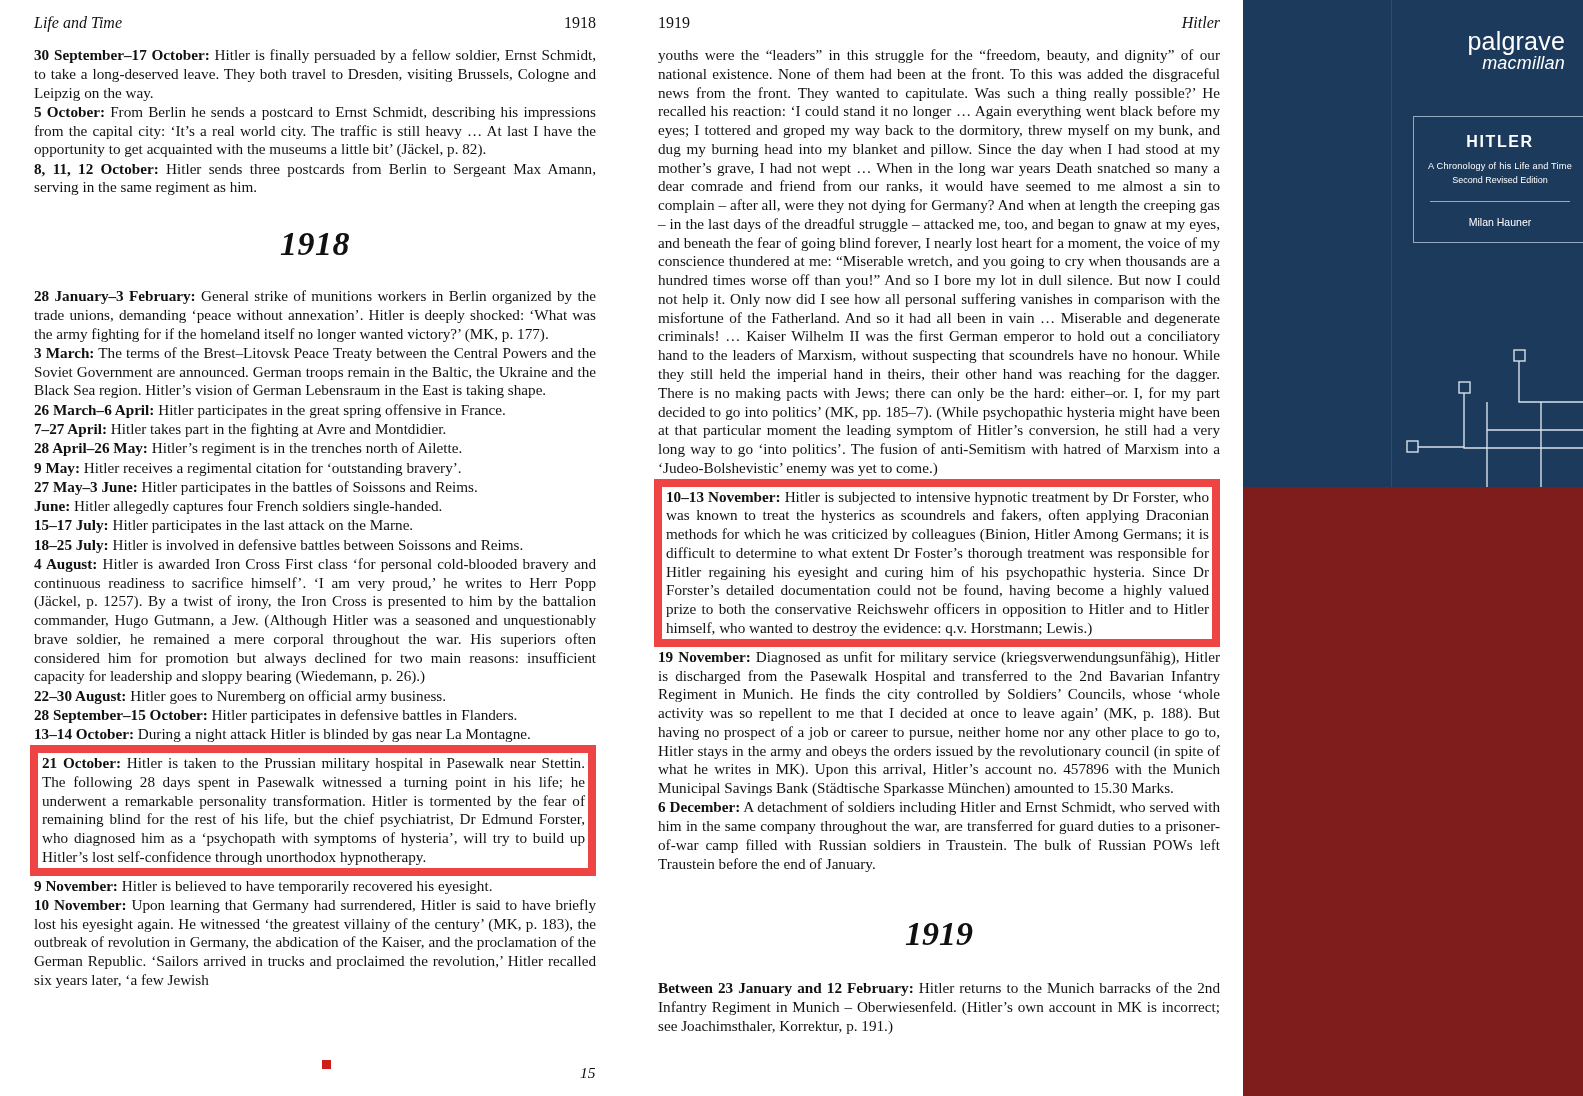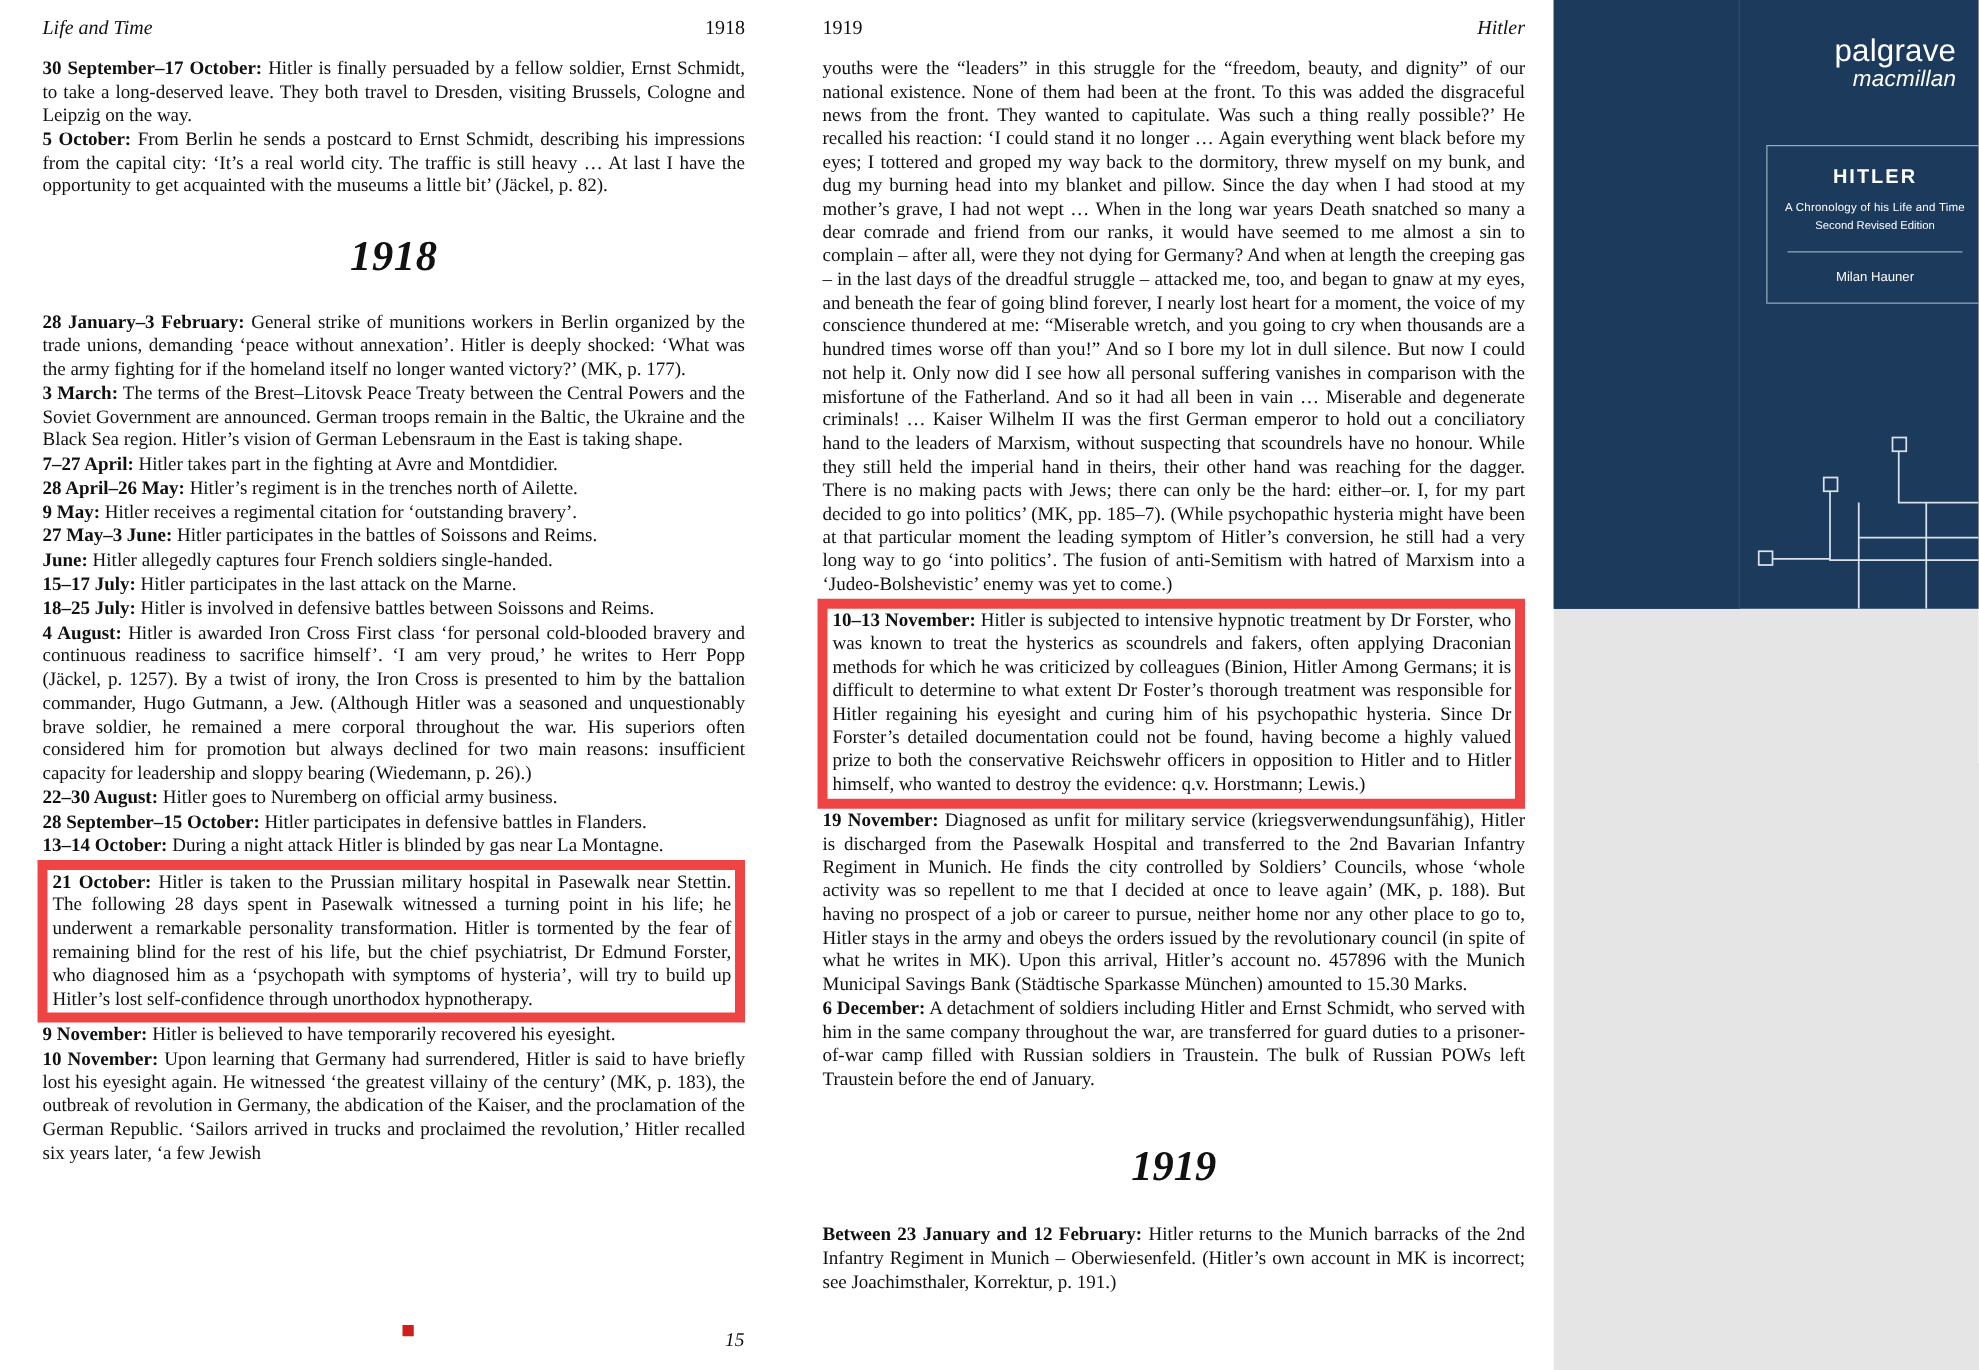--- a/index.html
+++ b/index.html
@@ -92,21 +92,21 @@
     background: #cf1f1a;
   }
 
   
   .cover {
     position: absolute;
     left: 1243px;
     top: 0;
     width: 340px;
     height: 1096px;
-    background: #e5e5e5;
+    background: #7f1d1d;
   }
   .cover-inner {
     position: absolute;
     left: 0;
     top: 0;
     width: 340px;
     height: 487px;
     background: #1b3a5c;
   }
   .cover-spine {
@@ -165,25 +165,29 @@
       <span class="rh-num">1918</span>
     </div>
 
     <div class="body-text">
       <p class="entry">
         <b>30 September–17 October:</b><span> Hitler is finally persuaded by a fellow soldier, Ernst Schmidt, to take a long-deserved leave. They both travel to Dresden, visiting Brussels, Cologne and Leipzig on the way.</span>
       </p>
       <p class="entry">
         <b>5 October:</b><span> From Berlin he sends a postcard to Ernst Schmidt, describing his impressions from the capital city: ‘It’s a real world city. The traffic is still heavy … At last I have the opportunity to get acquainted with the museums a little bit’ (Jäckel, p. 82).</span>
       </p>
+      <p class="entry">
+        <b>8, 11, 12 October:</b><span> Hitler sends three postcards from Berlin to Sergeant Max Amann, serving in the same regiment as him.</span>
+      </p>
 
       <div class="year-head">1918</div>
 
       <p class="entry"><b>28 January–3 February:</b><span> General strike of munitions workers in Berlin organized by the trade unions, demanding ‘peace without annexation’. Hitler is deeply shocked: ‘What was the army fighting for if the homeland itself no longer wanted victory?’ (MK, p. 177).</span></p>
       <p class="entry"><b>3 March:</b><span> The terms of the Brest–Litovsk Peace Treaty between the Central Powers and the Soviet Government are announced. German troops remain in the Baltic, the Ukraine and the Black Sea region. Hitler’s vision of German Lebensraum in the East is taking shape.</span></p>
+      <p class="entry"><b>26 March–6 April:</b><span> Hitler participates in the great spring offensive in France.</span></p>
       <p class="entry"><b>7–27 April:</b><span> Hitler takes part in the fighting at Avre and Montdidier.</span></p>
       <p class="entry"><b>28 April–26 May:</b><span> Hitler’s regiment is in the trenches north of Ailette.</span></p>
       <p class="entry"><b>9 May:</b><span> Hitler receives a regimental citation for ‘outstanding bravery’.</span></p>
       <p class="entry"><b>27 May–3 June:</b><span> Hitler participates in the battles of Soissons and Reims.</span></p>
       <p class="entry"><b>June:</b><span> Hitler allegedly captures four French soldiers single-handed.</span></p>
       <p class="entry"><b>15–17 July:</b><span> Hitler participates in the last attack on the Marne.</span></p>
       <p class="entry"><b>18–25 July:</b><span> Hitler is involved in defensive battles between Soissons and Reims.</span></p>
       <p class="entry"><b>4 August:</b><span> Hitler is awarded Iron Cross First class ‘for personal cold-blooded bravery and continuous readiness to sacrifice himself’. ‘I am very proud,’ he writes to Herr Popp (Jäckel, p. 1257). By a twist of irony, the Iron Cross is presented to him by the battalion commander, Hugo Gutmann, a Jew. (Although Hitler was a seasoned and unquestionably brave soldier, he remained a mere corporal throughout the war. His superiors often considered him for promotion but always declined for two main reasons: insufficient capacity for leadership and sloppy bearing (Wiedemann, p. 26).)</span></p>
       <p class="entry"><b>22–30 August:</b><span> Hitler goes to Nuremberg on official army business.</span></p>
       <p class="entry"><b>28 September–15 October:</b><span> Hitler participates in defensive battles in Flanders.</span></p>

